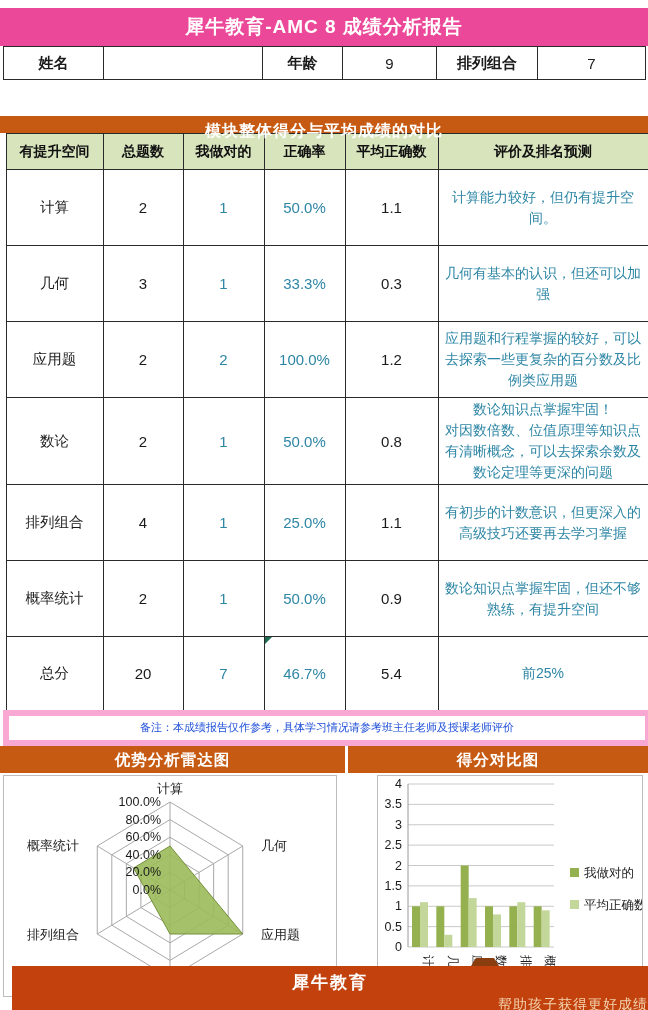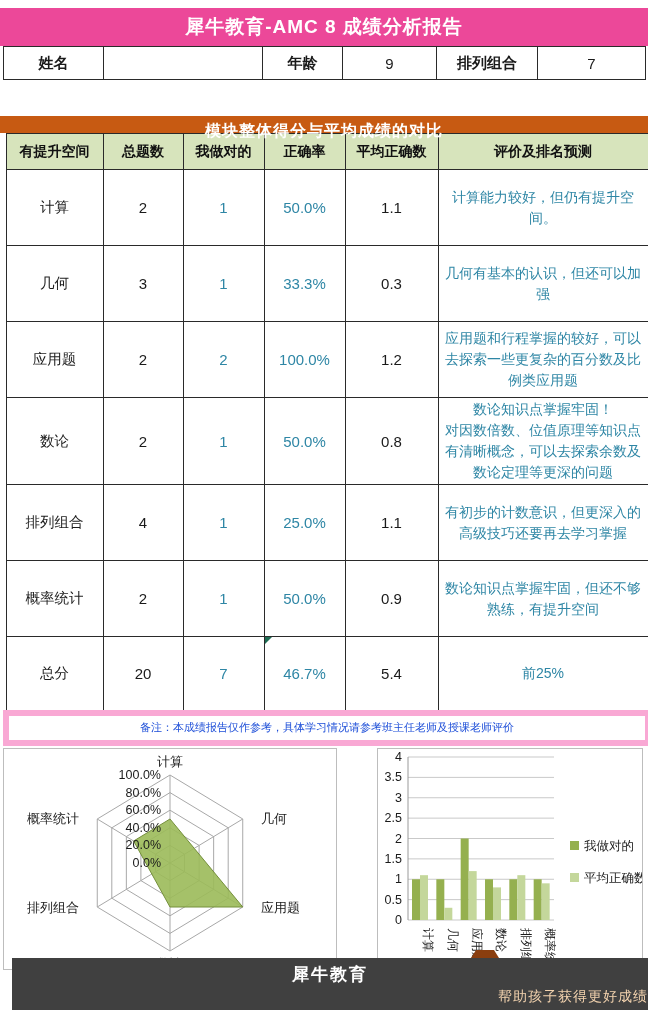--- a/index.html
+++ b/index.html
@@ -28,21 +28,21 @@
   .chart-headers .hdr{height:27px;line-height:27px;background:#c75a12;color:#fff;
     font-size:15.5px;font-weight:bold;text-align:center;letter-spacing:1px;}
   .hdr-left{width:345px;}
   .hdr-gap{width:3px;background:#fff;}
   .hdr-right{flex:1;}
   .charts{position:relative;height:226px;margin-top:2px;}
   .chart-box{position:absolute;top:0;background:#fff;border:1px solid #bdbdbd;box-sizing:border-box;}
   .radar-box{left:3px;width:334px;height:222px;}
   .bar-box{left:377px;width:266px;height:222px;}
   svg text{font-family:"Liberation Sans","DejaVu Sans",sans-serif;}
-  .footer{position:absolute;left:12px;right:0;bottom:0;height:52px;background:#404040;text-align:center;}
+  .footer{position:absolute;left:12px;right:0;bottom:0;height:44px;background:#c2410c;text-align:center;}
   .footer .brand{margin-top:5px;font-size:17px;font-weight:bold;color:#ffffff;letter-spacing:2px;}
   .footer .slogan{margin-top:2px;font-size:14px;color:#f2d2ae;letter-spacing:1px;text-align:right;}
   .footer .notch{position:absolute;top:-8px;left:459px;width:18px;height:0;
     border-left:5px solid transparent;border-right:5px solid transparent;border-bottom:8px solid #8a3e0f;}
 </style>
 </head>
 <body>
 
 <div class="page">
 
@@ -149,20 +149,25 @@
           <td class="cell-eval">前25%</td>
         </tr>
       </tbody>
     <tfoot>
       <tr class="note-row">
         <td colspan="6">备注：本成绩报告仅作参考，具体学习情况请参考班主任老师及授课老师评价</td>
       </tr>
     </tfoot>
   </table>
 
+  <div class="chart-headers">
+    <div class="hdr hdr-left">优势分析雷达图</div>
+    <div class="hdr-gap"></div>
+    <div class="hdr hdr-right">得分对比图</div>
+  </div>
 
   <div class="charts">
     <div class="chart-box radar-box">
       <svg id="radar-svg" width="332" height="220" viewBox="0 0 332 220">
           <polygon points="166,96.4 180.54922678357858,105.2 180.54922678357858,122.8 166,131.6 151.45077321642142,122.80000000000001 151.45077321642142,105.2" fill="none" stroke="#a8a8a8" stroke-width="1"></polygon>
           <polygon points="166,78.8 195.09845356715715,96.39999999999999 195.09845356715715,131.6 166,149.2 136.90154643284288,131.60000000000002 136.90154643284285,96.39999999999999" fill="none" stroke="#a8a8a8" stroke-width="1"></polygon>
           <polygon points="166,61.2 209.6476803507357,87.6 209.6476803507357,140.39999999999998 166,166.8 122.3523196492643,140.40000000000003 122.3523196492643,87.6" fill="none" stroke="#a8a8a8" stroke-width="1"></polygon>
           <polygon points="166,43.599999999999994 224.19690713431427,78.79999999999998 224.19690713431427,149.2 166,184.4 107.80309286568574,149.20000000000005 107.80309286568573,78.79999999999998" fill="none" stroke="#a8a8a8" stroke-width="1"></polygon>
           <polygon points="166,26 238.74613391789285,70 238.74613391789285,157.99999999999997 166,202 93.25386608210718,158.00000000000006 93.25386608210715,70" fill="none" stroke="#a8a8a8" stroke-width="1"></polygon>
           <line x1="166" y1="114" x2="166" y2="26" stroke="#a8a8a8" stroke-width="1"></line>

